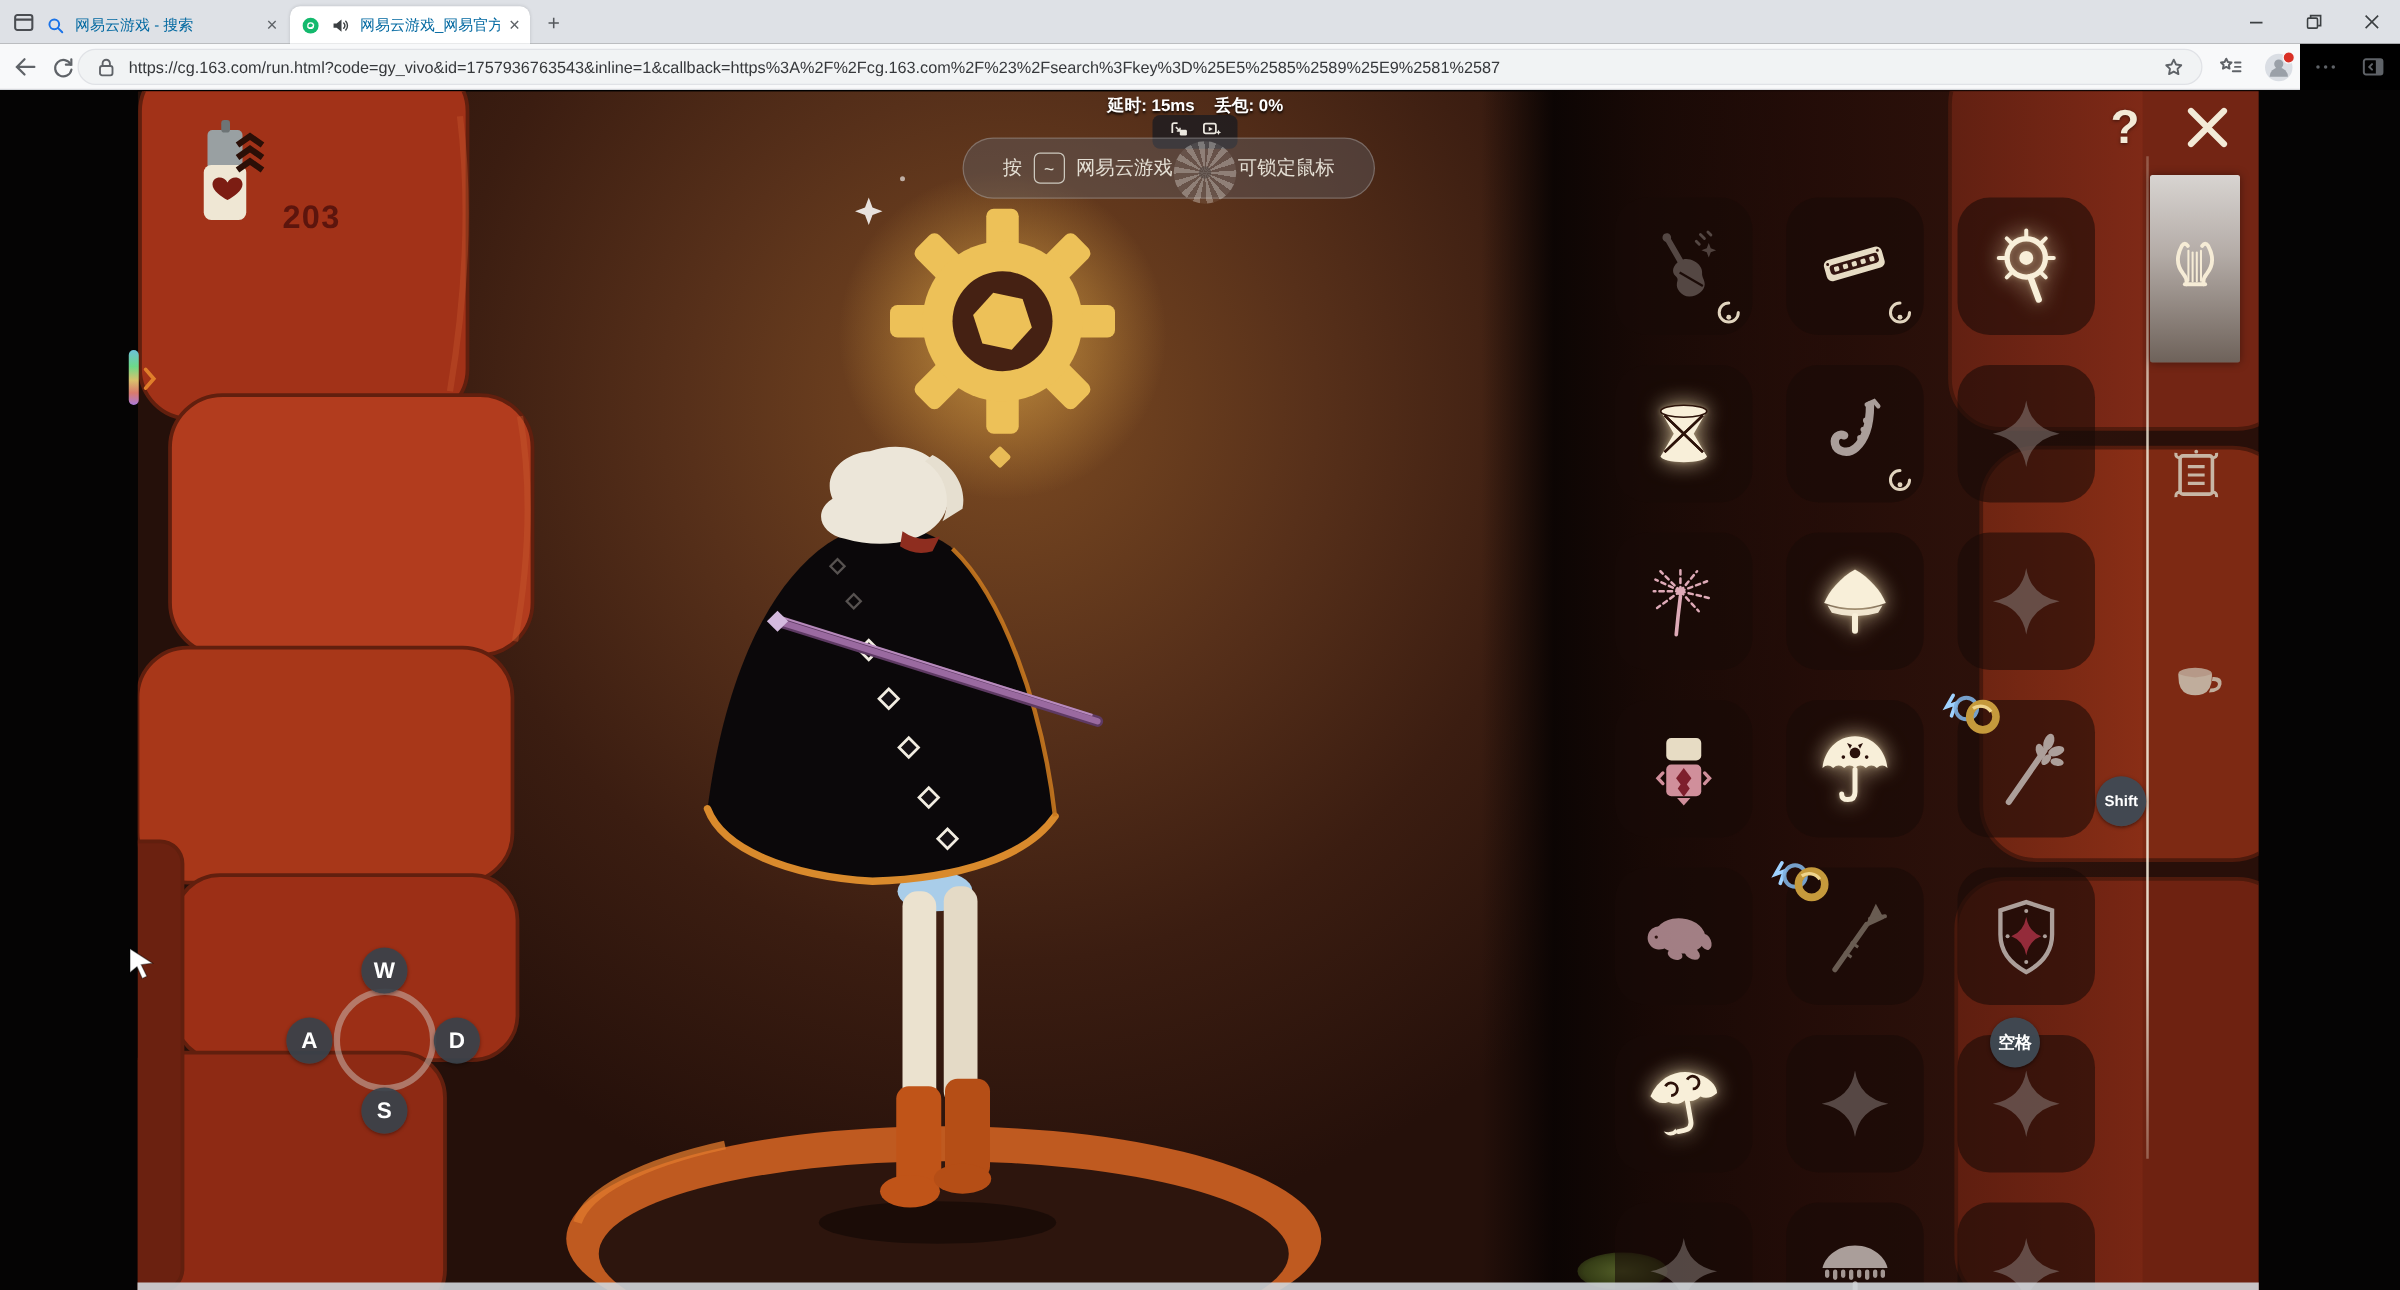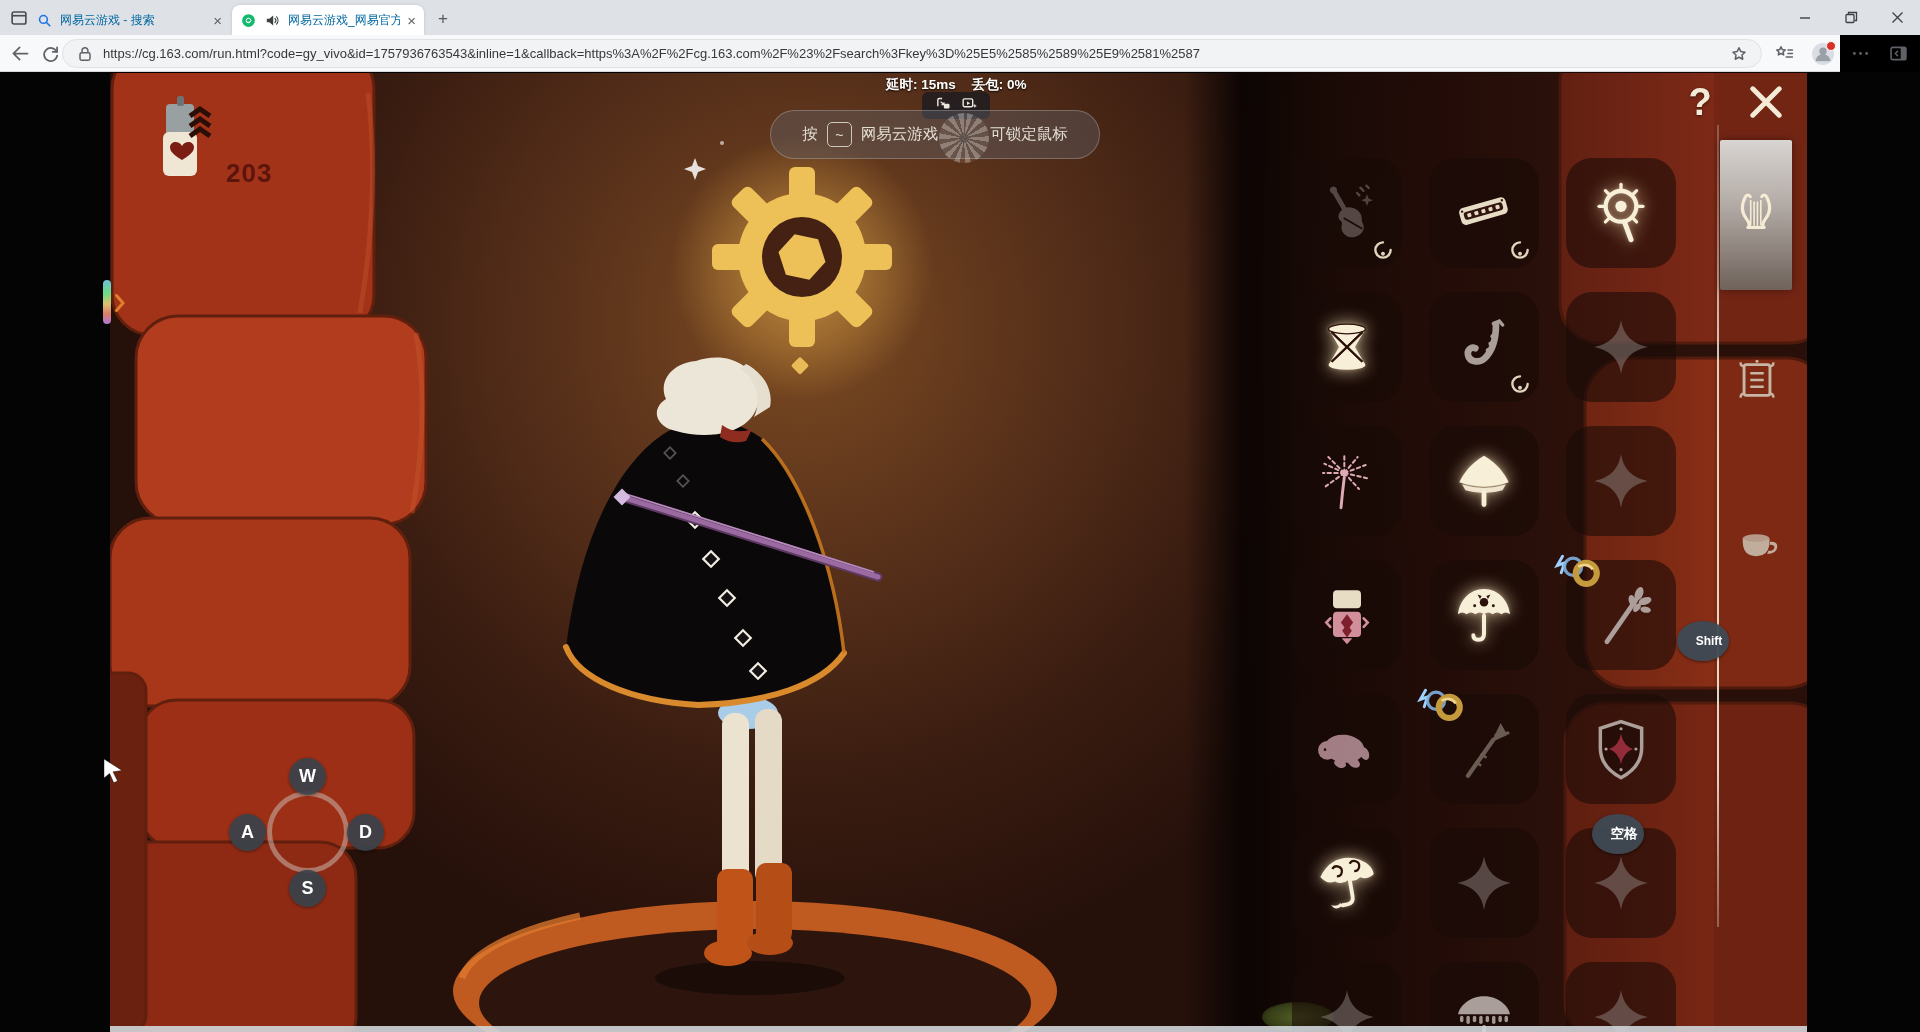--- a/index.html
+++ b/index.html
@@ -48,21 +48,21 @@
           justify-content:center;font-size:14px;color:#e4dfd4;}
   .fanwheel{position:absolute;left:939px;top:41px;width:50px;height:50px;border-radius:50%;opacity:.55;
             background:repeating-conic-gradient(from 8deg,rgba(250,250,245,.6) 0deg 13deg,rgba(250,250,245,.15) 13deg 26deg);}
   .fanwheel:after{content:"";position:absolute;left:20px;top:20px;width:10px;height:10px;border-radius:50%;background:rgba(80,80,80,.65);}
   .currency{position:absolute;left:150px;top:22px;width:64px;height:88px;}
   .currency-num{position:absolute;left:226px;top:86px;font-size:26px;font-weight:bold;color:#5c150d;letter-spacing:1px;}
   .gkey{position:absolute;width:37px;height:37px;border-radius:50%;background:rgba(56,66,75,.92);color:#fff;
         font-weight:bold;font-size:18px;display:flex;align-items:center;justify-content:center;box-shadow:0 1px 3px rgba(0,0,0,.4);}
   .wasd-ring{position:absolute;left:267px;top:719px;width:72px;height:72px;border-radius:50%;border:5px solid rgba(205,195,188,.5);}
   .badge-key{position:absolute;border-radius:50%;background:rgba(62,74,84,.95);color:#fff;font-weight:bold;
-             display:flex;align-items:center;justify-content:center;box-shadow:0 1px 3px rgba(0,0,0,.5);z-index:6;padding-left:12px;}
+             display:flex;align-items:center;justify-content:center;box-shadow:0 1px 3px rgba(0,0,0,.5);z-index:6;}
   .badge-shift{left:1677px;top:549px;width:40px;height:40px;font-size:12px;}
   .badge-space{left:1592px;top:742px;width:40px;height:40px;font-size:13.5px;}
   
   .panel-shade{position:absolute;left:1185px;top:0;width:529px;height:960px;z-index:2;
     background:linear-gradient(90deg,rgba(10,4,3,0) 0,rgba(10,4,3,.95) 11%,rgba(22,8,5,.9) 25%,rgba(34,11,7,.74) 48%,rgba(50,17,10,.5) 72%,rgba(58,20,12,.24) 100%);}
   .grid{position:absolute;left:1292px;top:86px;display:grid;grid-template-columns:repeat(3,110px);
         grid-auto-rows:110px;column-gap:27px;row-gap:24px;z-index:3;}
   .slot{position:relative;border-radius:26px;background:rgba(24,10,7,.58);display:flex;align-items:center;justify-content:center;}
   .sicon{width:64px;height:64px;}
   .sicon svg{width:100%;height:100%;}

